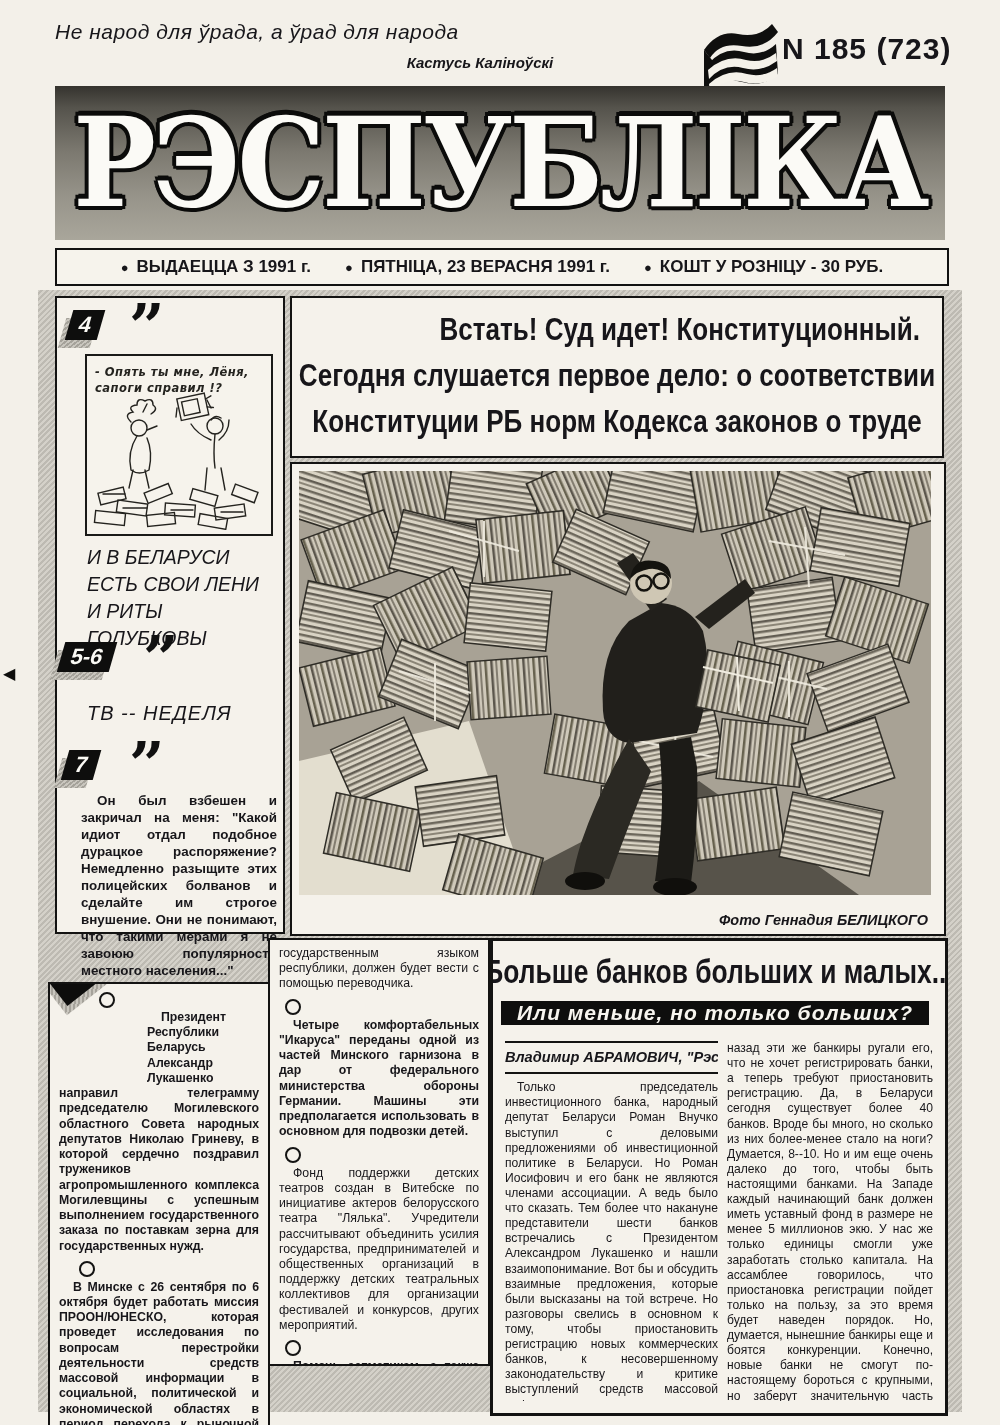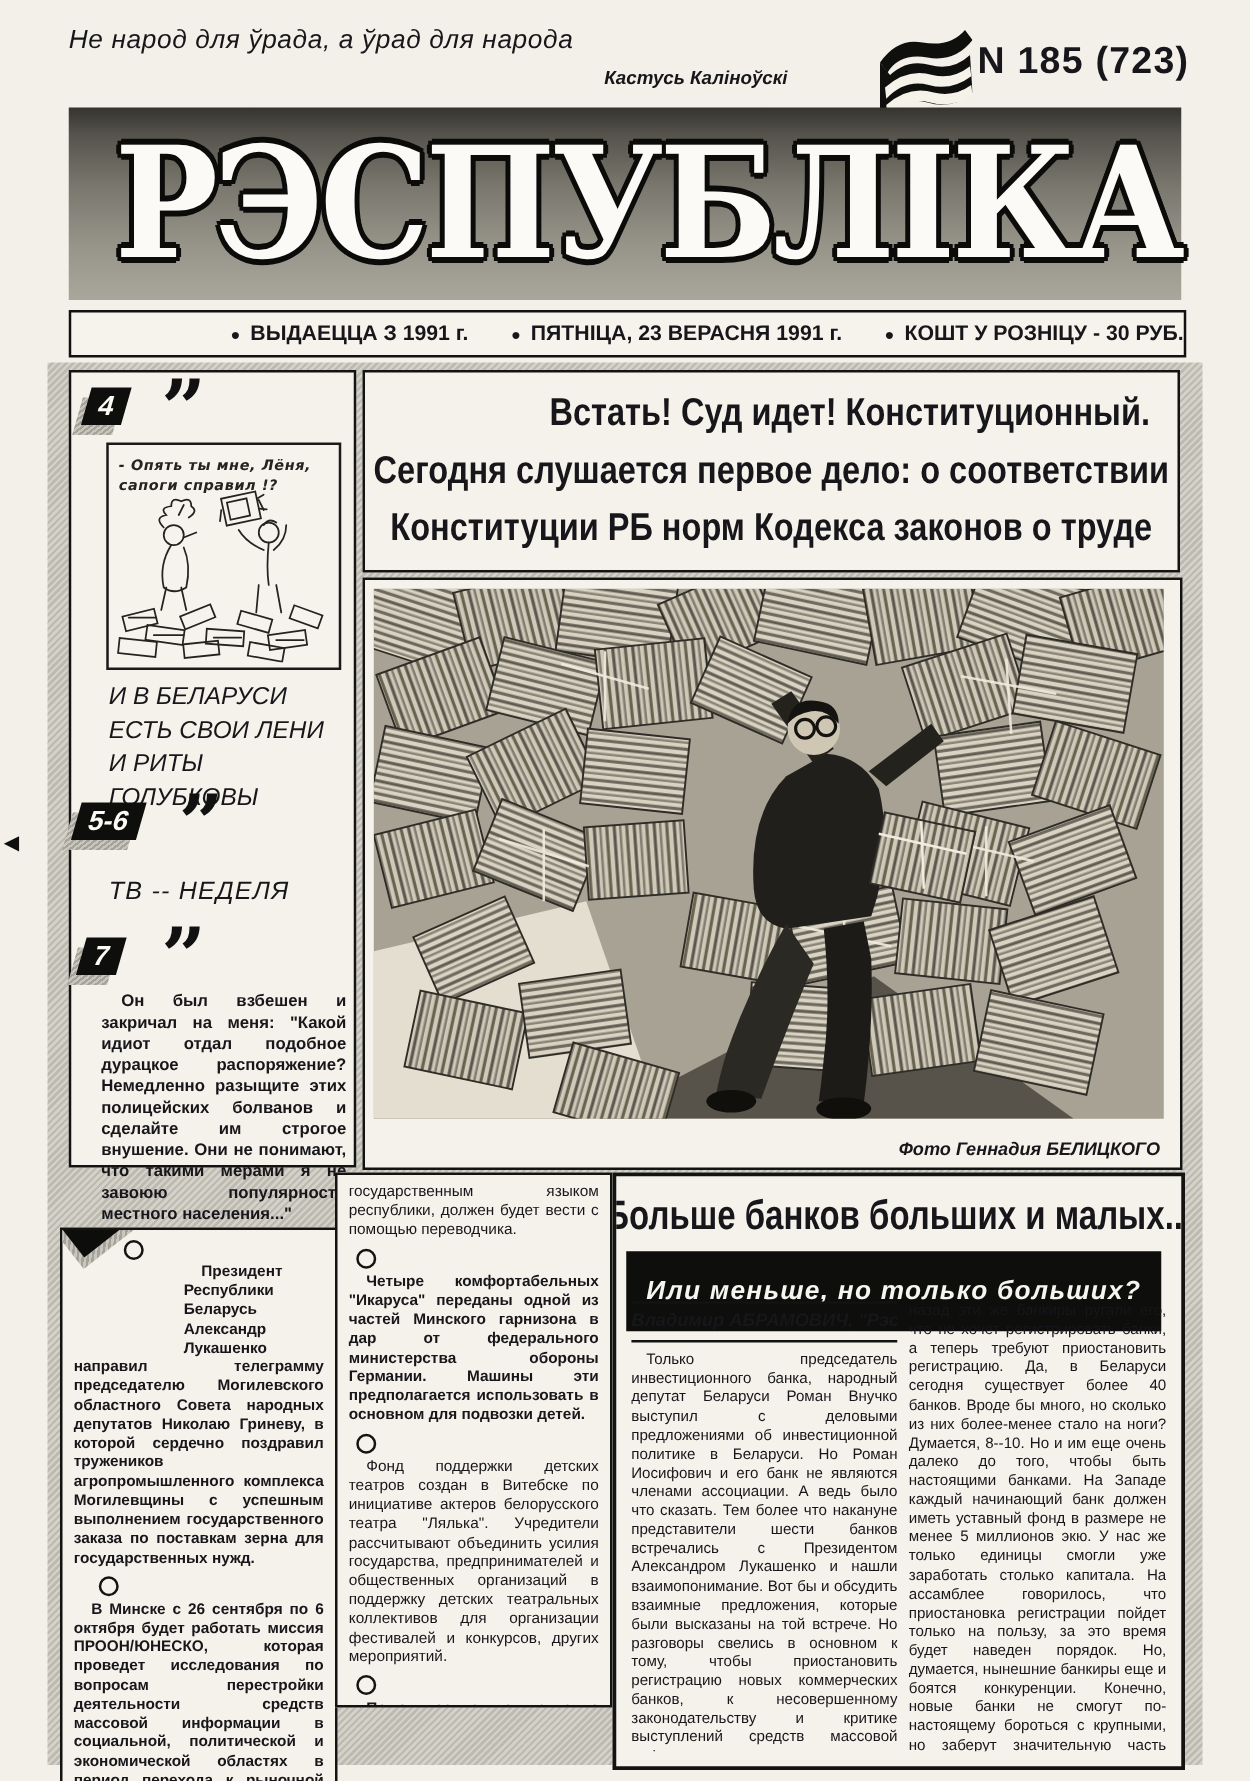--- a/index.html
+++ b/index.html
@@ -1,32 +1,32 @@
 <!DOCTYPE html>
 <html><head>
 <meta charset="utf-8">
 <style>
   html,body{margin:0;padding:0;background:#e7e4dd;}
   #page{position:relative;width:1000px;height:1425px;background:#f3f0e9;overflow:hidden;
         font-family:"Liberation Sans",sans-serif;color:#17161a;}
   .abs{position:absolute;}
   
   .motto{left:55px;top:20px;font-size:21px;font-weight:normal;font-style:italic;letter-spacing:.5px;}
-  .motto-author{left:330px;top:54px;width:300px;text-align:right;font-size:15px;font-weight:bold;font-style:italic;}
+  .motto-author{left:330px;top:54px;width:300px;text-align:center;font-size:15px;font-weight:bold;font-style:italic;}
   .issue{left:782px;top:32px;font-size:30px;font-weight:bold;letter-spacing:1px;}
   .flag{left:698px;top:20px;}
   .masthead-band{left:55px;top:86px;width:890px;height:154px;
      background:linear-gradient(180deg,#35332e 0%,#55534c 14%,#7b786f 42%,#97948a 72%,#a9a69b 100%);
-     display:flex;align-items:center;justify-content:flex-end;}
+     display:flex;align-items:center;justify-content:center;}
   .masthead-text{font-family:"DejaVu Serif",serif;font-weight:bold;font-size:110px;line-height:1;
      color:#fbfaf6;letter-spacing:-3px;transform:scaleY(1.12);white-space:nowrap;
      text-shadow:-3px -3px 0 #0b0b0a,3px -3px 0 #0b0b0a,-3px 3px 0 #0b0b0a,3px 3px 0 #0b0b0a,
                  -4px 0 0 #0b0b0a,4px 0 0 #0b0b0a,0 -4px 0 #0b0b0a,0 4px 0 #0b0b0a;}
   .dateline{left:55px;top:248px;width:890px;height:34px;background:#f6f3ec;border:2px solid #111;
-     display:flex;align-items:center;justify-content:flex-end;gap:34px;font-size:17px;font-weight:bold;}
+     display:flex;align-items:center;justify-content:center;gap:34px;font-size:17px;font-weight:bold;}
   .dateline .seg{white-space:nowrap;}
   .dateline .b{font-size:13px;margin-right:8px;}
   
   .content-bg{left:38px;top:290px;width:924px;height:1122px;
      background:repeating-linear-gradient(135deg,#d4d1c9 0 2px,#bdbab2 2px 4px);}
   .panel{background:#f5f2eb;border:2px solid #131312;}
   
   .sidebar-box{left:55px;top:296px;width:226px;height:634px;}
   .badge-wrap{position:absolute;}
   .badge-shadow{position:absolute;left:-7px;top:8px;width:100%;height:100%;
@@ -63,21 +63,21 @@
   .obullet{width:12px;height:12px;border:2.5px solid #141413;border-radius:50%;}
   .bullet-l{margin:7px 0 3px 20px;}
   .bullet-l2{margin:7px 0 3px 6px;}
   .fx-b{font-weight:bold;}
   .fx-p{margin:0;text-indent:14px;}
   
   .bank-box{left:490px;top:938px;width:452px;height:472px;border-width:3px;overflow:hidden;}
   .bank-headline{position:absolute;left:50%;top:12px;transform:translateX(-50%) scaleX(.8);
      font-weight:bold;font-size:33px;white-space:nowrap;}
   .bank-subhead{position:absolute;left:8px;top:60px;width:428px;background:#0e0e0d;color:#f7f5ef;
-     text-align:center;font-size:21px;font-weight:bold;font-style:italic;padding:20px 0;letter-spacing:1px;}
+     text-align:center;font-size:21px;font-weight:bold;font-style:italic;padding:0 0;letter-spacing:1px;}
   .bank-col{position:absolute;font-size:12.1px;line-height:1.25;text-align:justify;overflow:hidden;}
   .bank-col1{left:12px;top:100px;width:213px;height:360px;}
   .bank-col2{left:234px;top:100px;width:206px;height:360px;}
   .byline{border-top:2.5px solid #131312;border-bottom:2.5px solid #131312;padding:5px 0 6px;
      font-weight:bold;font-style:italic;font-size:14.6px;text-indent:0;margin-bottom:6px;white-space:nowrap;}
   .bank-p{margin:0 0 1px;text-indent:12px;}
   svg text{font-family:"DejaVu Sans",sans-serif;}
 </style>
 </head>
 <body>

